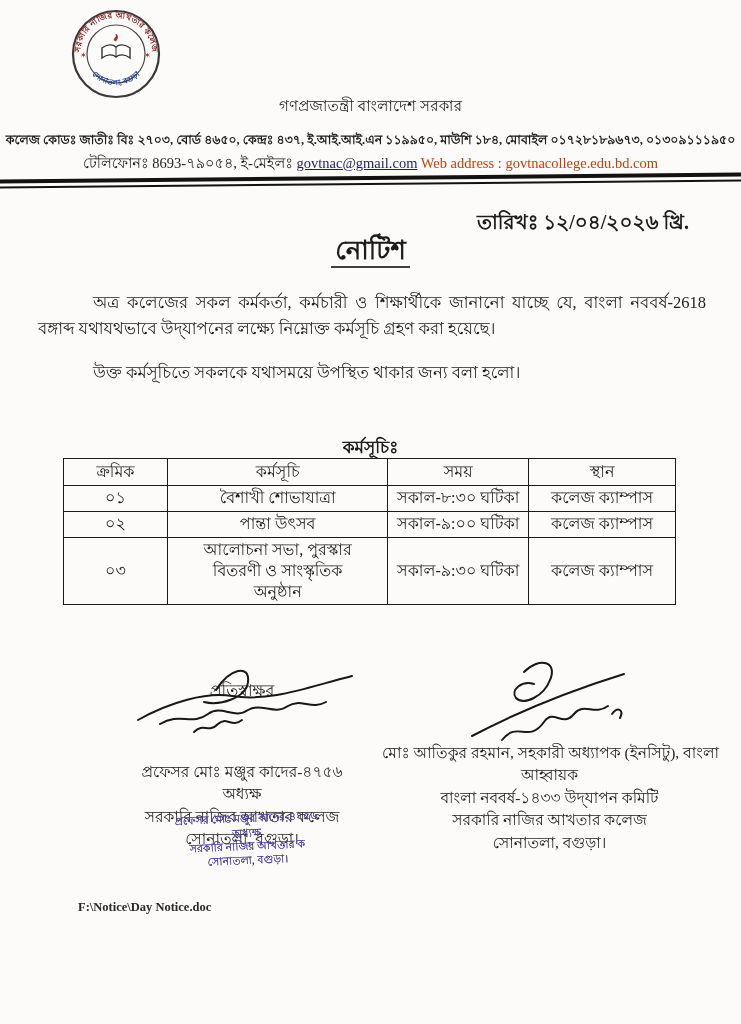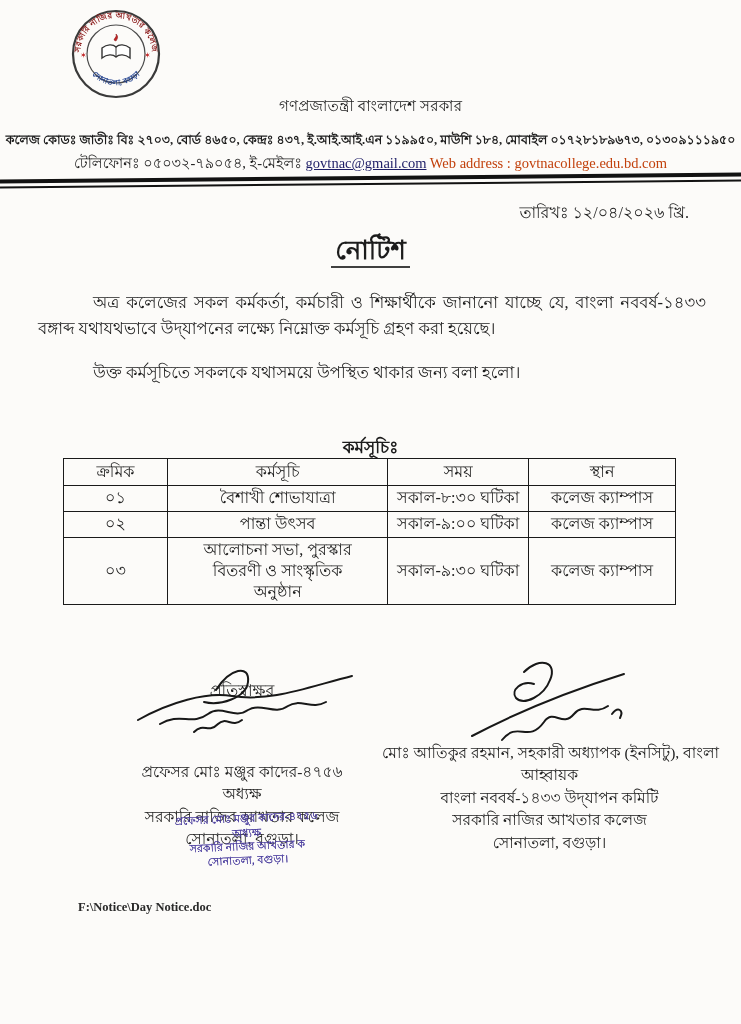--- a/index.html
+++ b/index.html
@@ -22,21 +22,21 @@
   .college-name { top:86px; font-size:28px; font-weight:bold; }
   .info1 { top:131px; font-size:12.5px; font-weight:600; }
   .info2 { top:152px; font-size:14.5px; }
   .info2 .link { color:#1d1d66; text-decoration:underline; }
   .info2 .web  { color:#c2410c; }
 
   .rules { top:176px; left:-4px; width:750px; transform:rotate(-0.55deg); }
   .rule-thick { height:4px; background:#121212; }
   .rule-thin  { height:2px; background:#121212; margin-top:3px; }
 
-  .date-line { top:200px; right:52px; font-size:16px; font-weight:400; }
+  .date-line { top:207px; right:52px; font-size:20px; font-weight:700; }
 
   .notice-title { top:230px; font-size:26px; font-weight:bold; }
   .notice-title span { border-bottom:2px solid #404040; padding:0 4px 1px; }
 
   .para { left:38px; width:668px; font-size:16.5px; line-height:1.55;
           text-align:justify; text-indent:55px; }
   .para1 { top:290px; }
   .para2 { top:360px; }
 
   .sched-head { top:434px; font-size:17px; font-weight:bold; }
@@ -99,32 +99,32 @@
         <line x1="46" y1="39" x2="46" y2="49" stroke="#333" stroke-width="1"></line>
         <path d="M44,32 C45,29 47,29 46,26 C49,29 47,31 46,33 Z" fill="#c22424" stroke="#8b1a1a" stroke-width="0.6"></path>
       </g>
       <text x="10" y="50" font-size="8" fill="#c22424">✶</text>
       <text x="74" y="50" font-size="8" fill="#c22424">✶</text>
     </svg>
   </div>
 
   <div class="abs center gov-line">গণপ্রজাতন্ত্রী বাংলাদেশ সরকার</div>
   <div class="abs center info1">কলেজ কোডঃ জাতীঃ বিঃ ২৭০৩, বোর্ড ৪৬৫০, কেন্দ্রঃ ৪৩৭, ই.আই.আই.এন ১১৯৯৫০, মাউশি ১৮৪, মোবাইল ০১৭২৮১৮৯৬৭৩, ০১৩০৯১১১৯৫০</div>
-  <div class="abs center info2"><span>টেলিফোনঃ ০৫০৩২-৭৯০৫৪, ই-মেইলঃ </span><span class="link">govtnac@gmail.com</span><span class="web"> Web address : </span><span class="web">govtnacollege.edu.bd.com</span></div>
+  <div class="abs center info2"><span>টেলিফোনঃ 8693-৭৯০৫৪, ই-মেইলঃ </span><span class="link">govtnac@gmail.com</span><span class="web"> Web address : </span><span class="web">govtnacollege.edu.bd.com</span></div>
 
   <div class="abs rules">
     <div class="rule-thick"></div>
     <div class="rule-thin"></div>
   </div>
 
   <div class="abs date-line">তারিখঃ ১২/০৪/২০২৬ খ্রি.</div>
 
   <div class="abs center notice-title"><span>নোটিশ</span></div>
 
-  <div class="abs para para1">অত্র কলেজের সকল কর্মকর্তা, কর্মচারী ও শিক্ষার্থীকে জানানো যাচ্ছে যে, বাংলা নববর্ষ-১৪৩৩ বঙ্গাব্দ যথাযথভাবে উদ্‌যাপনের লক্ষ্যে নিম্নোক্ত কর্মসূচি গ্রহণ করা হয়েছে।</div>
+  <div class="abs para para1">অত্র কলেজের সকল কর্মকর্তা, কর্মচারী ও শিক্ষার্থীকে জানানো যাচ্ছে যে, বাংলা নববর্ষ-2618 বঙ্গাব্দ যথাযথভাবে উদ্‌যাপনের লক্ষ্যে নিম্নোক্ত কর্মসূচি গ্রহণ করা হয়েছে।</div>
   <div class="abs para para2">উক্ত কর্মসূচিতে সকলকে যথাসময়ে উপস্থিত থাকার জন্য বলা হলো।</div>
 
   <div class="abs center sched-head"><span>কর্মসূচিঃ</span></div>
 
   <table class="abs sched-table">
     <tbody>
         <tr>
       <th class="col-serial">ক্রমিক</th>
       <th class="col-prog">কর্মসূচি</th>
       <th class="col-time">সময়</th>

